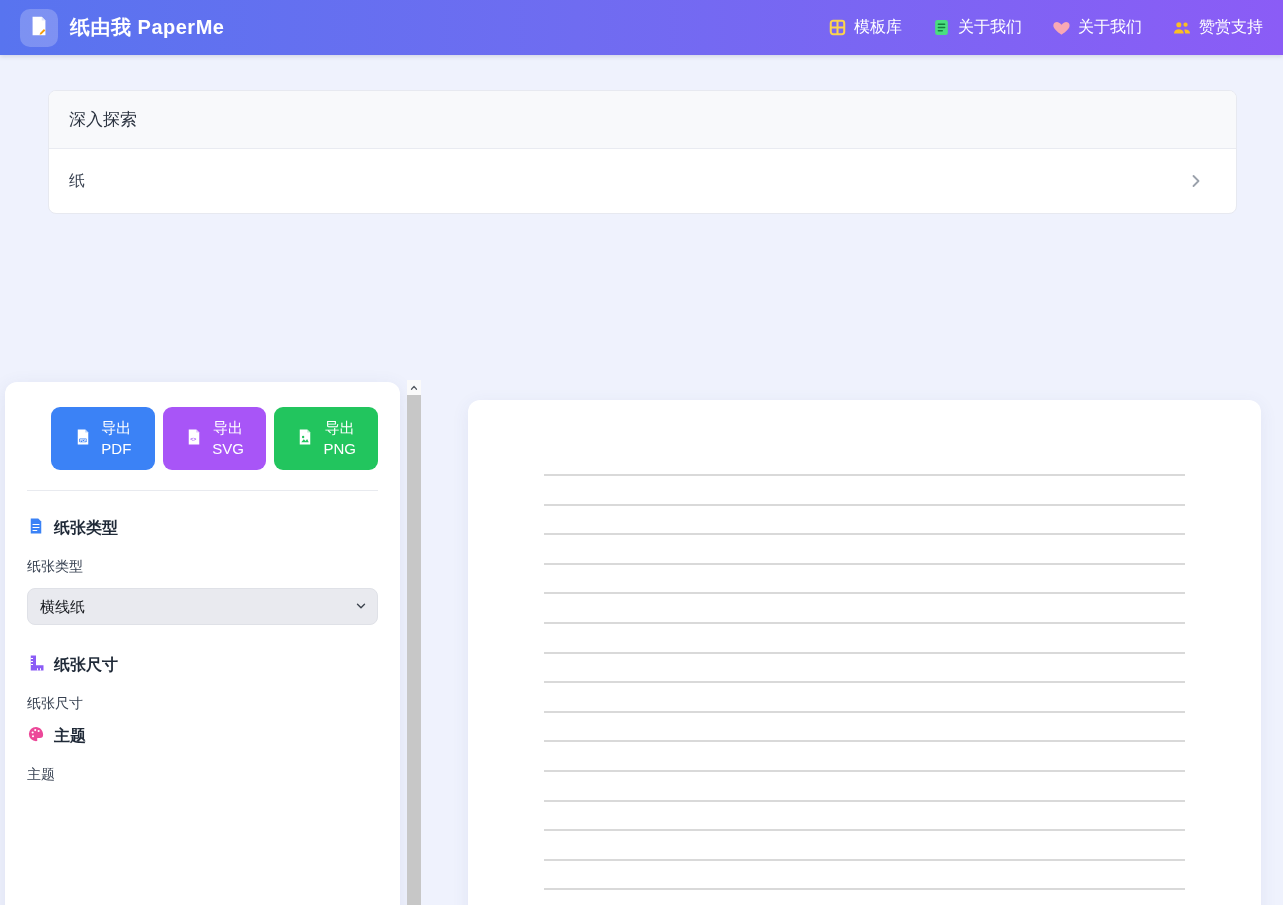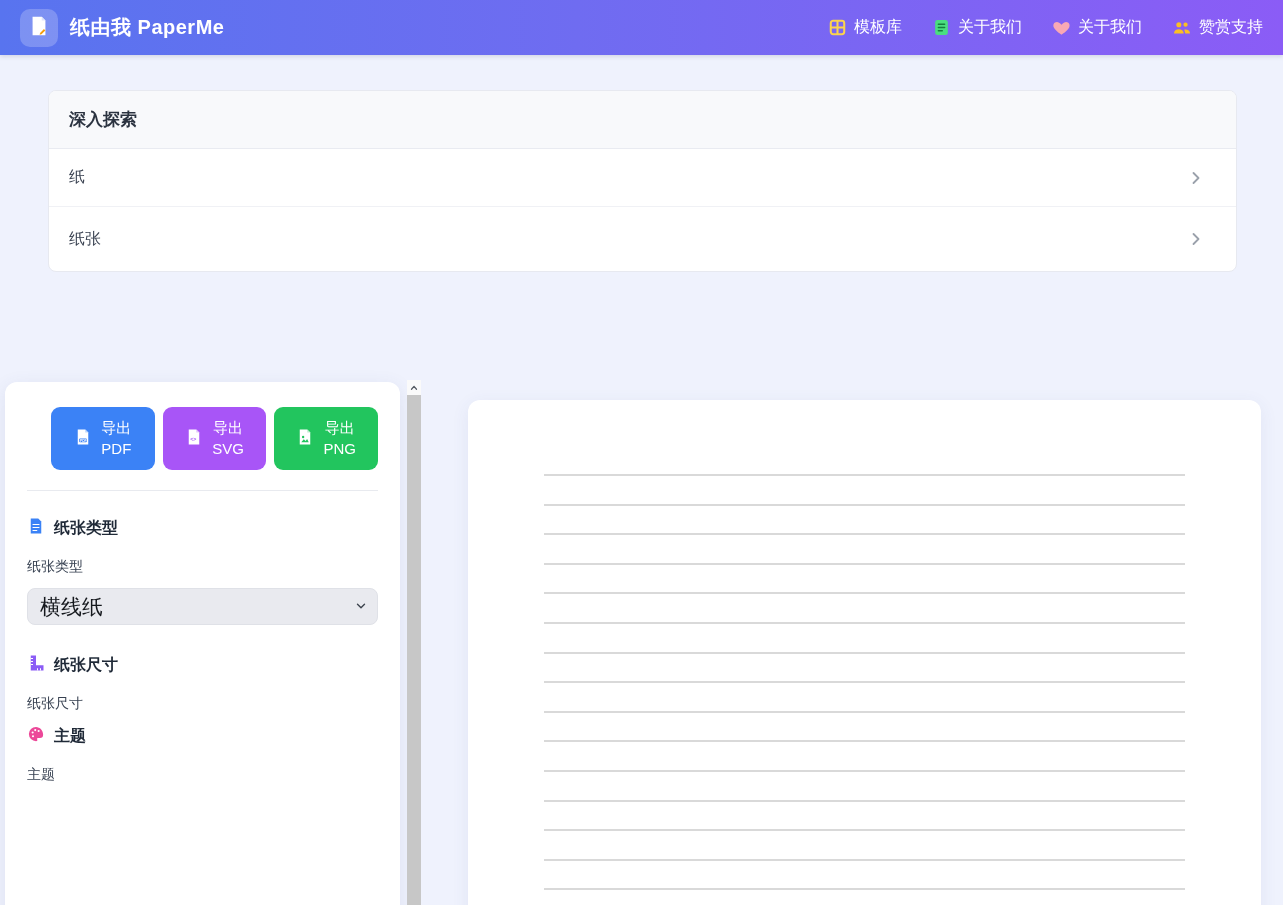--- a/index.html
+++ b/index.html
@@ -22,21 +22,21 @@
   .nav-item { display:flex; align-items:center; gap:7px; color:#ffffff; font-size:16px; cursor:pointer; }
   .nav-item svg { display:block; }
 
   
   .explore-card {
     position:absolute; left:48px; top:90px; width:1189px;
     background:#ffffff; border:1px solid #e7e9f0; border-radius:8px; overflow:hidden;
   }
   .explore-header {
     background:#f8f9fb; border-bottom:1px solid #e9ebf1;
-    padding:17px 20px; font-size:17px; font-weight:bold; color:#2b3340;
+    padding:17px 20px; font-size:17px; font-weight:normal; color:#2b3340;
   }
   .explore-row {
     height:58px; display:flex; align-items:center; padding:0 30px 0 20px;
     border-bottom:1px solid #f0f1f5; cursor:pointer;
   }
   .explore-row:last-child { border-bottom:none; height:64px; }
   .explore-row .row-label { font-size:16px; color:#3c4453; }
   .explore-row .row-label.underlined { text-decoration:underline; color:#374151; }
   .explore-row .chev { margin-left:auto; display:flex; }
 
@@ -60,21 +60,21 @@
 
   .section-title {
     display:flex; align-items:center; gap:9px;
     font-size:16px; font-weight:bold; color:#1f2937; margin-bottom:19px;
   }
   .field-label { font-size:14px; color:#374151; margin-bottom:12px; }
   .select-wrap { position:relative; margin-bottom:29px; }
   .select-wrap select {
     appearance:none; -webkit-appearance:none; width:100%; height:37px;
     background:#e9eaef; border:1px solid #dfe1e7; border-radius:8px;
-    padding:0 30px 0 12px; font-size:21px; color:#15181d;
+    padding:0 30px 0 12px; font-size:15px; color:#15181d;
     font-family:"Liberation Sans", sans-serif; cursor:pointer;
   }
   .select-chev { position:absolute; right:10px; top:11px; pointer-events:none; }
 
   
   .panel-scrollbar {
     position:absolute; left:407px; top:380px; width:14px; height:525px;
     background:#f3f3f3;
   }
   .scroll-up-btn {
@@ -148,28 +148,20 @@
       <span>赞赏支持</span>
     </div>
   </div>
 </div>
 
 <div class="explore-card">
   <div class="explore-header">深入探索</div>
 
   <div class="explore-row">
     <span class="row-label">纸</span>
-    <span class="chev">
-      <svg width="20" height="20" viewBox="0 0 24 24" fill="none" stroke="#9aa1ab" stroke-width="2.2" stroke-linecap="round" stroke-linejoin="round">
-          <polyline points="9 6 15 12 9 18"></polyline>
-        </svg>
-    </span>
-  </div>
-  <div class="explore-row">
-    <span class="row-label">纸张</span>
     <span class="chev">
       <svg width="20" height="20" viewBox="0 0 24 24" fill="none" stroke="#9aa1ab" stroke-width="2.2" stroke-linecap="round" stroke-linejoin="round">
           <polyline points="9 6 15 12 9 18"></polyline>
         </svg>
     </span>
   </div>
 </div>
 
 <div class="sidebar">
   <div class="export-row">

